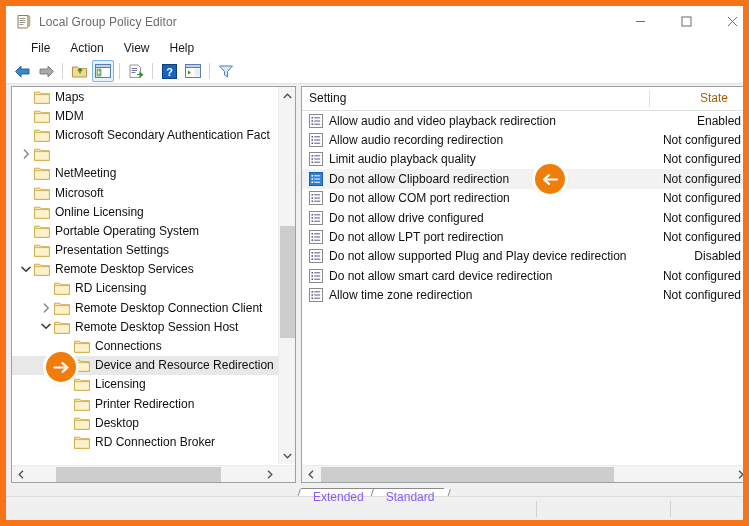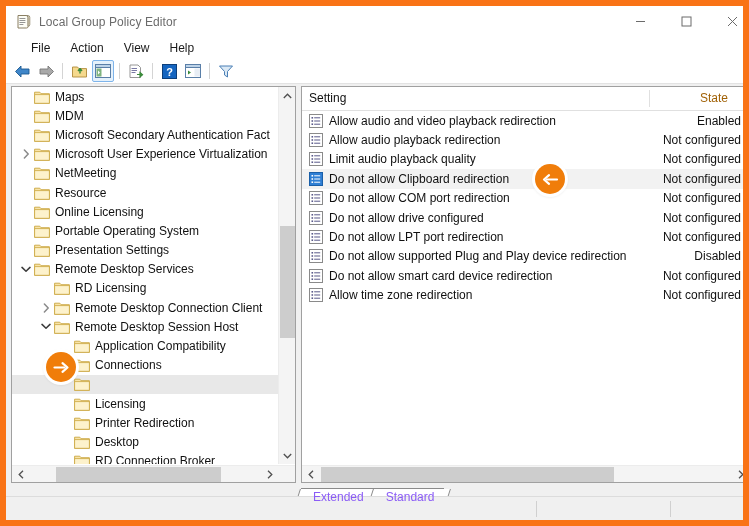--- a/index.html
+++ b/index.html
@@ -429,39 +429,38 @@
             <div style="flex: 0 0 6px; height: 1px;"></div>
             <div class="twisty">
               <svg width="7" height="10" viewBox="0 0 7 10">
                 <path d="M1.4 1 L5.2 5 L1.4 9" stroke="#8a8a8a" stroke-width="1.5" fill="none" stroke-linecap="round" stroke-linejoin="round"></path>
               </svg>
             </div>
             <div class="folder"><svg width="16" height="14" viewBox="0 0 16 14">
                 <path d="M0.6 2.2 h5.2 l1.3 1.5 h8.3 v9.6 h-14.8 z" fill="#f8e3a8" stroke="#c9a63f" stroke-width="0.9" stroke-linejoin="round"></path>
                 <path d="M0.6 4.6 h14.8 v8.7 h-14.8 z" fill="#fdf2cc" stroke="#c9a63f" stroke-width="0.8"></path>
               </svg></div>
-            <div class="tree-label">Microsoft User Experience Virtualization</div>
           </div>
           <div class="tree-row">
             <div style="flex: 0 0 6px; height: 1px;"></div>
             <div class="twisty"></div>
             <div class="folder"><svg width="16" height="14" viewBox="0 0 16 14">
                 <path d="M0.6 2.2 h5.2 l1.3 1.5 h8.3 v9.6 h-14.8 z" fill="#f8e3a8" stroke="#c9a63f" stroke-width="0.9" stroke-linejoin="round"></path>
                 <path d="M0.6 4.6 h14.8 v8.7 h-14.8 z" fill="#fdf2cc" stroke="#c9a63f" stroke-width="0.8"></path>
               </svg></div>
             <div class="tree-label">NetMeeting</div>
           </div>
           <div class="tree-row">
             <div style="flex: 0 0 6px; height: 1px;"></div>
             <div class="twisty"></div>
             <div class="folder"><svg width="16" height="14" viewBox="0 0 16 14">
                 <path d="M0.6 2.2 h5.2 l1.3 1.5 h8.3 v9.6 h-14.8 z" fill="#f8e3a8" stroke="#c9a63f" stroke-width="0.9" stroke-linejoin="round"></path>
                 <path d="M0.6 4.6 h14.8 v8.7 h-14.8 z" fill="#fdf2cc" stroke="#c9a63f" stroke-width="0.8"></path>
               </svg></div>
-            <div class="tree-label">Resource</div>
+            <div class="tree-label">Microsoft</div>
           </div>
           <div class="tree-row">
             <div style="flex: 0 0 6px; height: 1px;"></div>
             <div class="twisty"></div>
             <div class="folder"><svg width="16" height="14" viewBox="0 0 16 14">
                 <path d="M0.6 2.2 h5.2 l1.3 1.5 h8.3 v9.6 h-14.8 z" fill="#f8e3a8" stroke="#c9a63f" stroke-width="0.9" stroke-linejoin="round"></path>
                 <path d="M0.6 4.6 h14.8 v8.7 h-14.8 z" fill="#fdf2cc" stroke="#c9a63f" stroke-width="0.8"></path>
               </svg></div>
             <div class="tree-label">Online Licensing</div>
           </div>
@@ -531,38 +530,30 @@
               </svg></div>
             <div class="tree-label">Remote Desktop Session Host</div>
           </div>
           <div class="tree-row">
             <div style="flex: 0 0 46px; height: 1px;"></div>
             <div class="twisty"></div>
             <div class="folder"><svg width="16" height="14" viewBox="0 0 16 14">
                 <path d="M0.6 2.2 h5.2 l1.3 1.5 h8.3 v9.6 h-14.8 z" fill="#f8e3a8" stroke="#c9a63f" stroke-width="0.9" stroke-linejoin="round"></path>
                 <path d="M0.6 4.6 h14.8 v8.7 h-14.8 z" fill="#fdf2cc" stroke="#c9a63f" stroke-width="0.8"></path>
               </svg></div>
-            <div class="tree-label">Application Compatibility</div>
-          </div>
-          <div class="tree-row">
-            <div style="flex: 0 0 46px; height: 1px;"></div>
-            <div class="twisty"></div>
-            <div class="folder"><svg width="16" height="14" viewBox="0 0 16 14">
-                <path d="M0.6 2.2 h5.2 l1.3 1.5 h8.3 v9.6 h-14.8 z" fill="#f8e3a8" stroke="#c9a63f" stroke-width="0.9" stroke-linejoin="round"></path>
-                <path d="M0.6 4.6 h14.8 v8.7 h-14.8 z" fill="#fdf2cc" stroke="#c9a63f" stroke-width="0.8"></path>
-              </svg></div>
             <div class="tree-label">Connections</div>
           </div>
           <div class="tree-row selected" style="background: rgb(232, 232, 232);">
             <div style="flex: 0 0 46px; height: 1px;"></div>
             <div class="twisty"></div>
             <div class="folder"><svg width="16" height="14" viewBox="0 0 16 14">
                 <path d="M0.6 2.2 h5.2 l1.3 1.5 h8.3 v9.6 h-14.8 z" fill="#f8e3a8" stroke="#c9a63f" stroke-width="0.9" stroke-linejoin="round"></path>
                 <path d="M0.6 4.6 h14.8 v8.7 h-14.8 z" fill="#fdf2cc" stroke="#c9a63f" stroke-width="0.8"></path>
               </svg></div>
+            <div class="tree-label">Device and Resource Redirection</div>
           </div>
           <div class="tree-row">
             <div style="flex: 0 0 46px; height: 1px;"></div>
             <div class="twisty"></div>
             <div class="folder"><svg width="16" height="14" viewBox="0 0 16 14">
                 <path d="M0.6 2.2 h5.2 l1.3 1.5 h8.3 v9.6 h-14.8 z" fill="#f8e3a8" stroke="#c9a63f" stroke-width="0.9" stroke-linejoin="round"></path>
                 <path d="M0.6 4.6 h14.8 v8.7 h-14.8 z" fill="#fdf2cc" stroke="#c9a63f" stroke-width="0.8"></path>
               </svg></div>
             <div class="tree-label">Licensing</div>
           </div>
@@ -652,21 +643,21 @@
                 <rect x="0.5" y="0.5" width="13" height="13" fill="#ffffff" stroke="#8a8a8a" stroke-width="1"></rect>
                 <g fill="#5a5a8a">
                   <rect x="2.5" y="3" width="1.6" height="1.6"></rect>
                   <rect x="5.2" y="3.3" width="6" height="1"></rect>
                   <rect x="2.5" y="6.2" width="1.6" height="1.6"></rect>
                   <rect x="5.2" y="6.5" width="6" height="1"></rect>
                   <rect x="2.5" y="9.4" width="1.6" height="1.6"></rect>
                   <rect x="5.2" y="9.7" width="6" height="1"></rect>
                 </g>
               </svg></div>
-            <div class="row-name">Allow audio playback redirection</div>
+            <div class="row-name">Allow audio recording redirection</div>
             <div class="row-state">Not configured</div>
           </div>
           <div class="list-row">
             <div class="policy-icon"><svg width="14" height="14" viewBox="0 0 14 14">
                 <rect x="0.5" y="0.5" width="13" height="13" fill="#ffffff" stroke="#8a8a8a" stroke-width="1"></rect>
                 <g fill="#5a5a8a">
                   <rect x="2.5" y="3" width="1.6" height="1.6"></rect>
                   <rect x="5.2" y="3.3" width="6" height="1"></rect>
                   <rect x="2.5" y="6.2" width="1.6" height="1.6"></rect>
                   <rect x="5.2" y="6.5" width="6" height="1"></rect>

